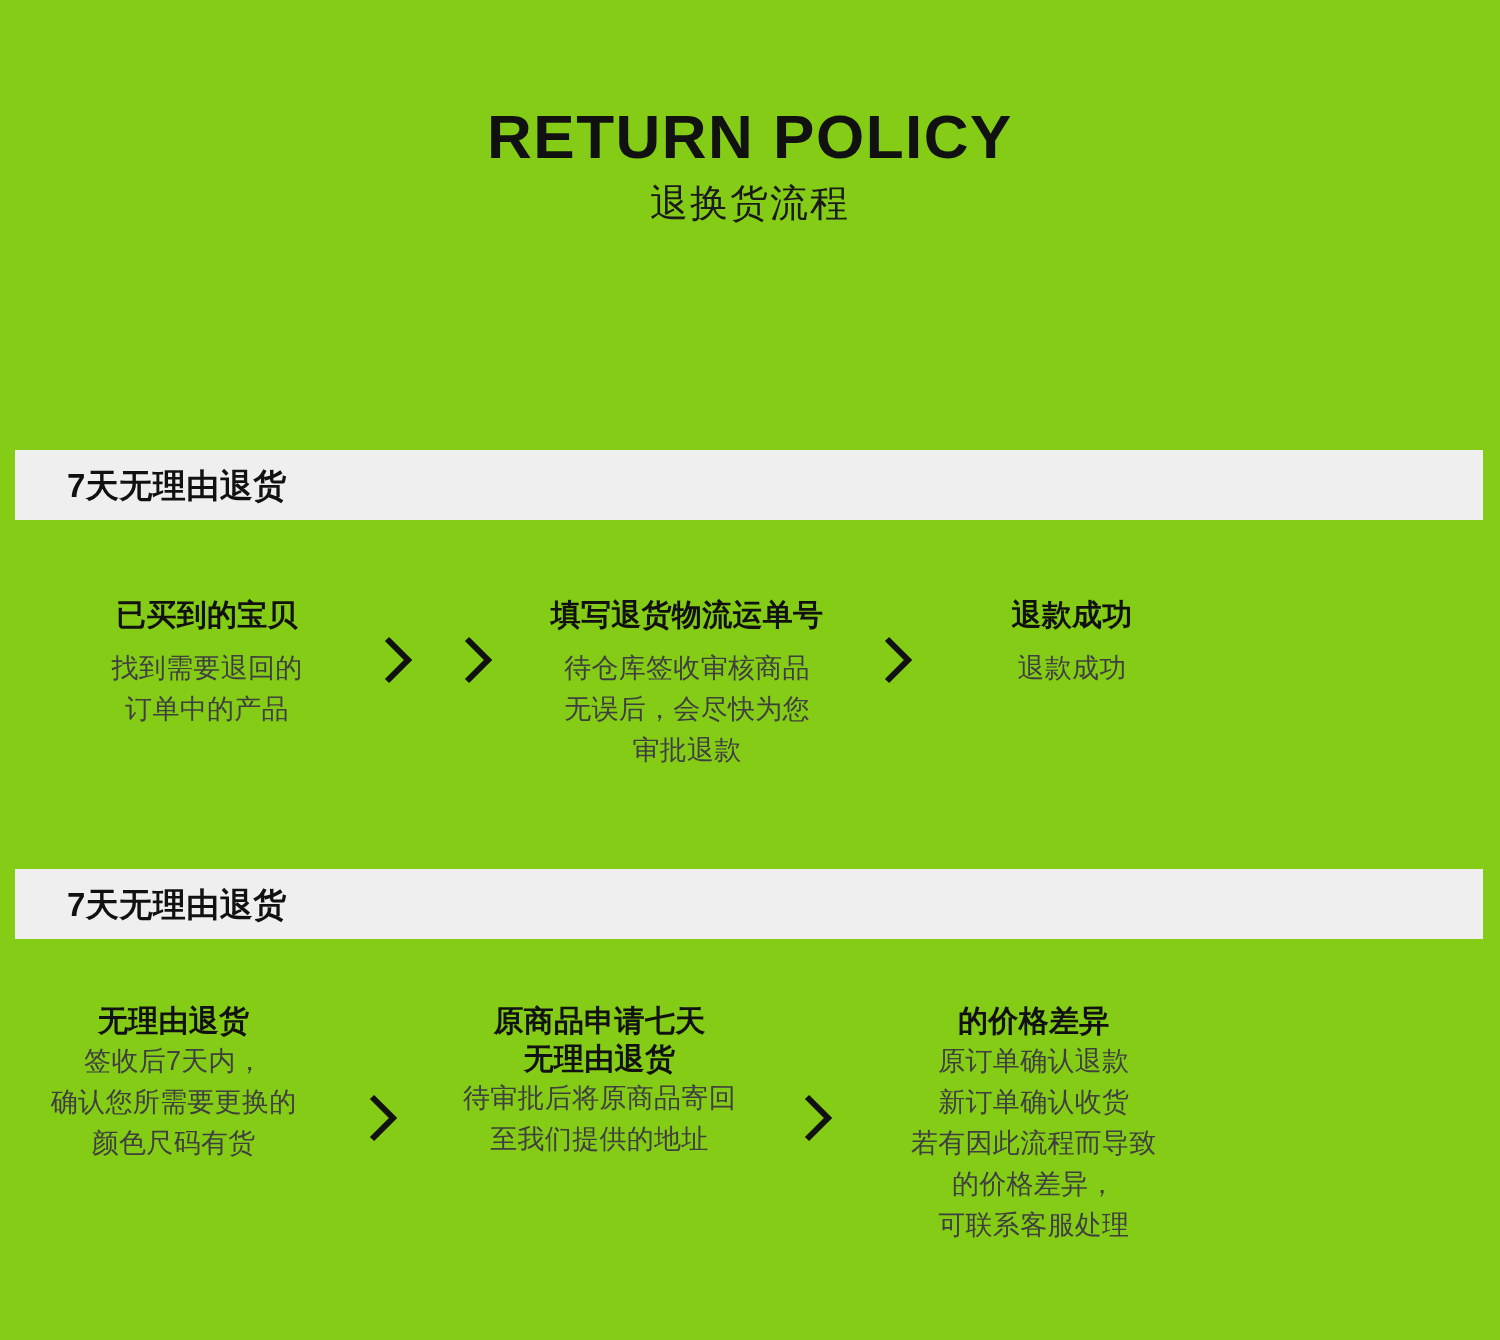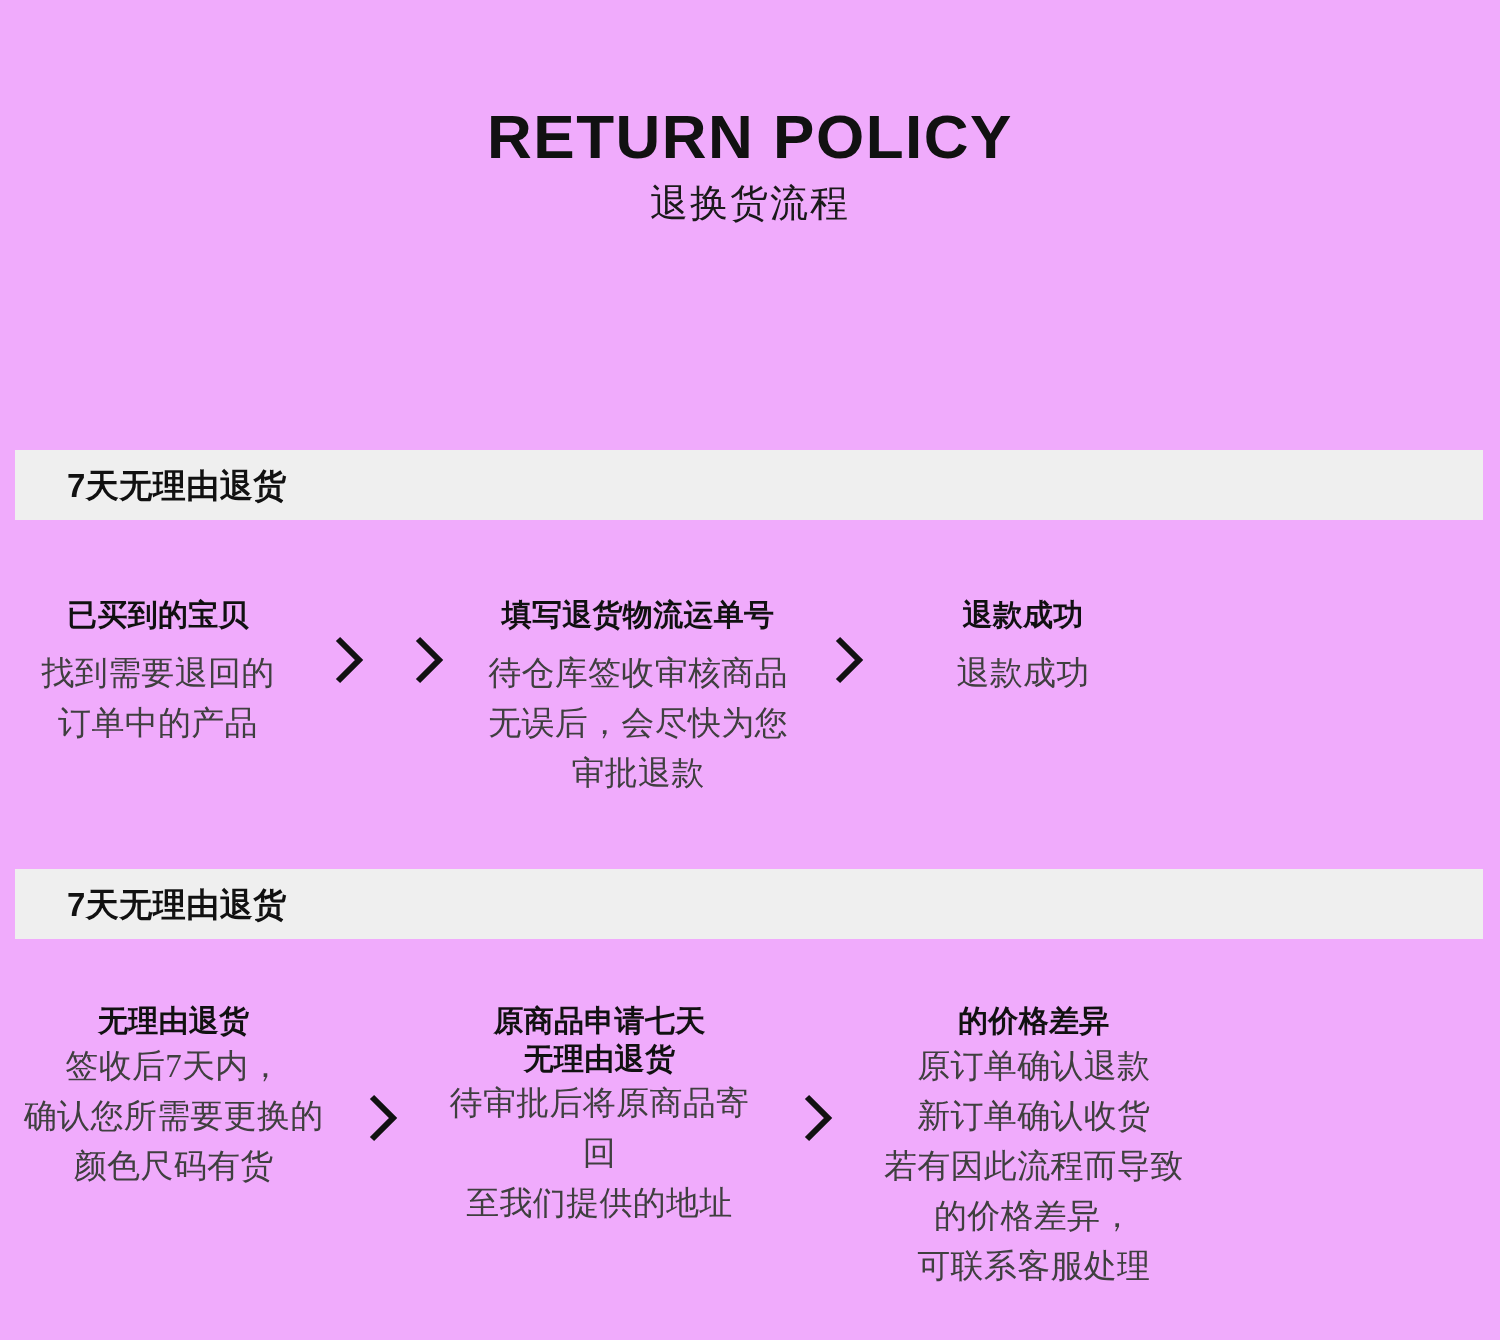--- a/index.html
+++ b/index.html
@@ -10,21 +10,21 @@
     background: #ffffff;
     font-family: "Liberation Sans", "DejaVu Sans", sans-serif;
     color: #1a1a1a;
     overflow: hidden;
   }
 
   .page {
     position: relative;
     width: 1500px;
     height: 1340px;
-    background: #f0abfc;
+    background: #84cc16;
   }
 
   
   .header {
     position: absolute;
     top: 0; left: 0;
     width: 1500px;
     padding-top: 104px;
     text-align: center;
   }
@@ -66,39 +66,39 @@
     line-height: 1;
   }
 
   
   .flow {
     position: absolute;
     left: 0;
     width: 1256px;
     display: flex;
     align-items: flex-start;
-    font-family: Liberation Serif, serif;
+    justify-content: center;
   }
   .flow-1 { top: 596px; }
   .flow-2 { top: 1002px; }
 
   .step {
     text-align: center;
   }
   .step-title {
     font-size: 30px;
     font-weight: 700;
     color: #111111;
     line-height: 1.25;
     white-space: pre-line;
     letter-spacing: 0.3px;
   }
   .step-desc {
     margin-top: 14px;
-    font-size: 33px;
+    font-size: 27px;
     font-weight: 400;
     color: #3f3f3f;
     line-height: 1.52;
     white-space: pre-line;
     letter-spacing: 0.3px;
   }
 
   
   .chevron {
     flex: 0 0 auto;

